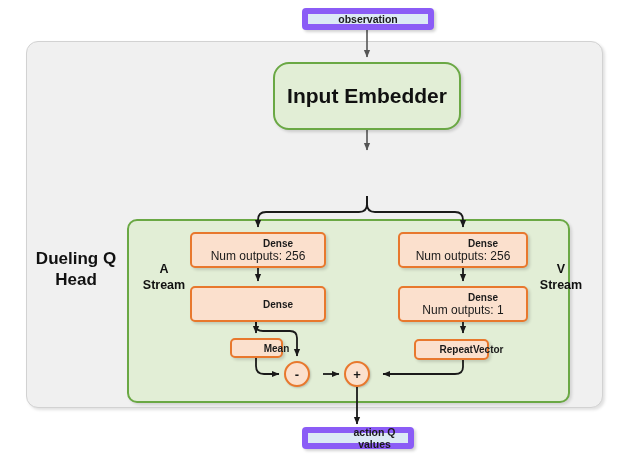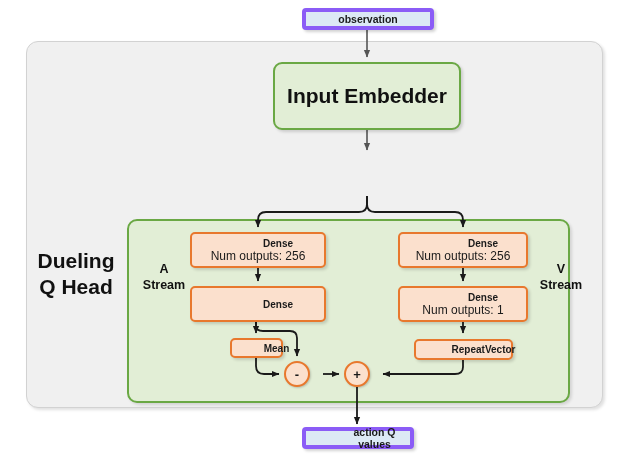--- a/index.html
+++ b/index.html
@@ -47,33 +47,33 @@
     height: 184px;
     background: #e2eed6;
     border: 2px solid #6aa844;
     border-radius: 10px;
     box-shadow: 2px 2px 3px rgba(0,0,0,0.12);
   }
 
   
   .io-box {
     background: #dce9f5;
-    border: 4px solid #8b5cf6;
+    border: 6px solid #8b5cf6;
     border-radius: 4px;
     color: #1a1a1a;
     font-size: 10.5px;
     font-weight: 600;
     box-shadow: 2px 2px 3px rgba(0,0,0,0.18);
   }
 
   
   .green-box {
     background: #e2eed6;
     border: 2px solid #6aa844;
-    border-radius: 9px;
+    border-radius: 16px;
     color: #111111;
     font-size: 21px;
     font-weight: bold;
     box-shadow: 2px 2px 3px rgba(0,0,0,0.15);
   }
 
   
   .orange-box {
     background: #fbe0cd;
     border: 2px solid #e8782d;
@@ -120,21 +120,21 @@
     position: absolute;
     text-align: center;
     color: #111111;
     font-weight: bold;
     line-height: 1.25;
   }
   #label-dueling-q-head {
     left: 28px;
     top: 248px;
     width: 96px;
-    font-size: 21px;
+    font-size: 17px;
   }
   #label-a-stream {
     left: 136px;
     top: 262px;
     width: 56px;
     font-size: 12.5px;
   }
   #label-v-stream {
     left: 531px;
     top: 262px;
@@ -221,21 +221,21 @@
   <div class="node orange-box" style="left:398px; top:232px; width:130px; height:36px;">
     <span class="line1">Dense</span>
     <span class="line2">Num outputs: 256</span>
   </div>
 
   <div class="node orange-box" style="left:398px; top:286px; width:130px; height:36px;">
     <span class="line1">Dense</span>
     <span class="line2">Num outputs: 1</span>
   </div>
 
-  <div class="node orange-box single" style="left:414px; top:339px; width:99px; height:21px;">
+  <div class="node orange-box single" style="left:414px; top:339px; width:75px; height:21px;">
     <span class="line1">RepeatVector</span>
   </div>
 
   <div class="op-circle" style="left:284px; top:361px;">
     <span>-</span>
   </div>
   <div class="op-circle" style="left:344px; top:361px;">
     <span>+</span>
   </div>
 

